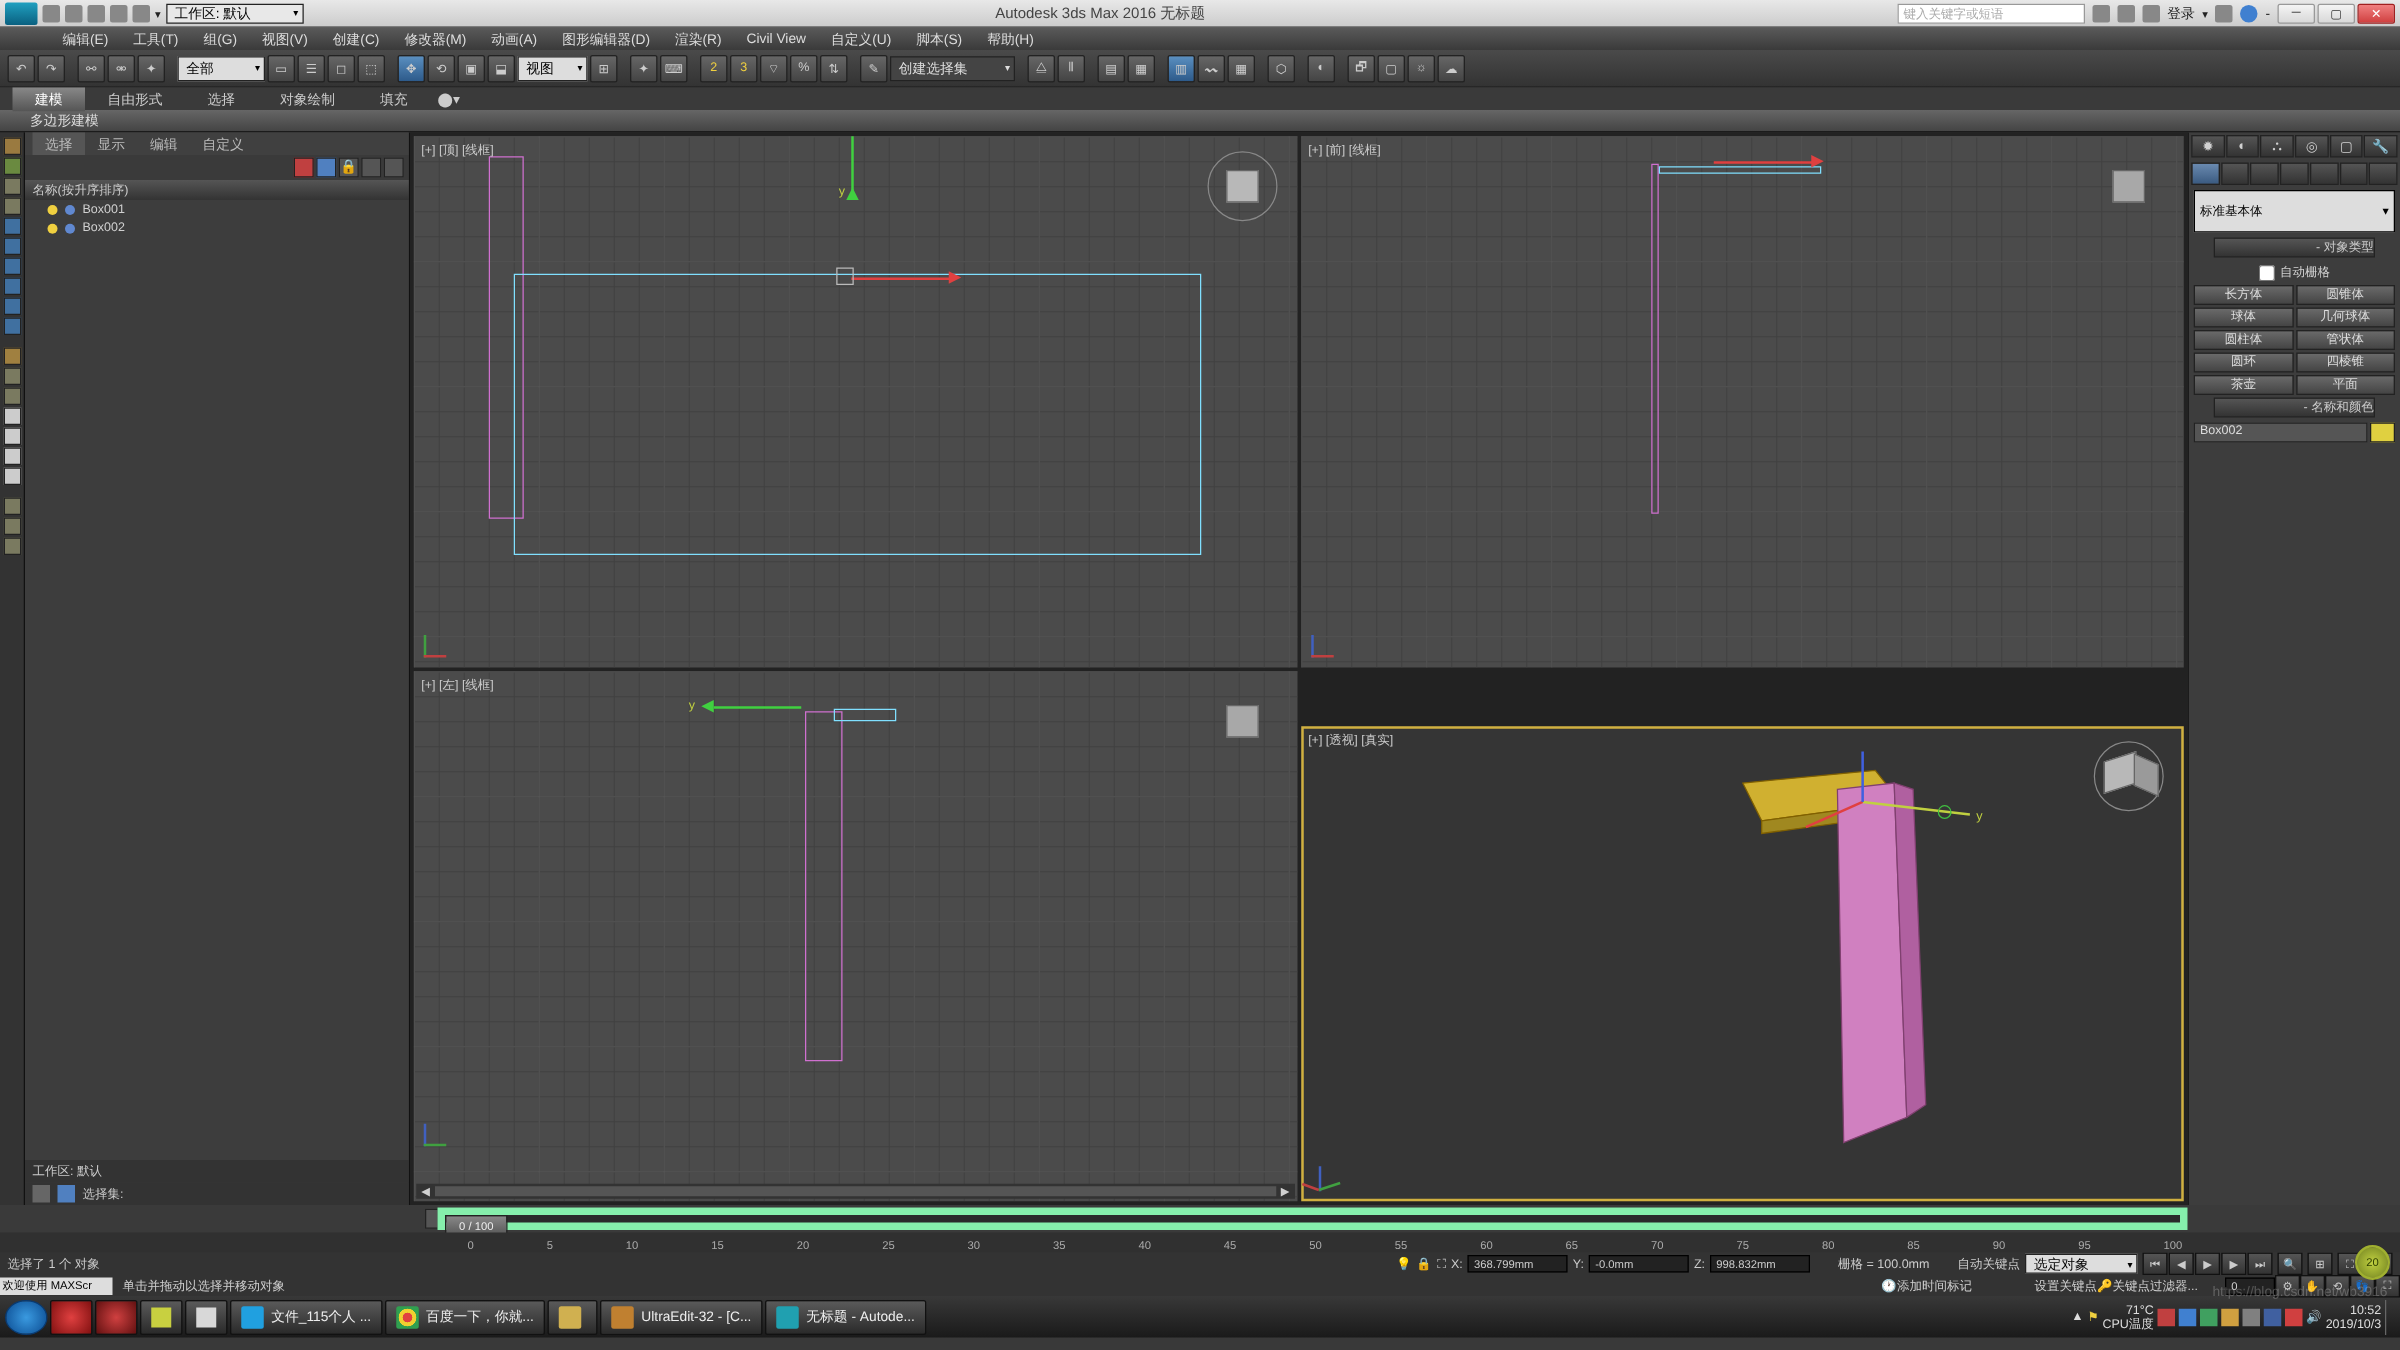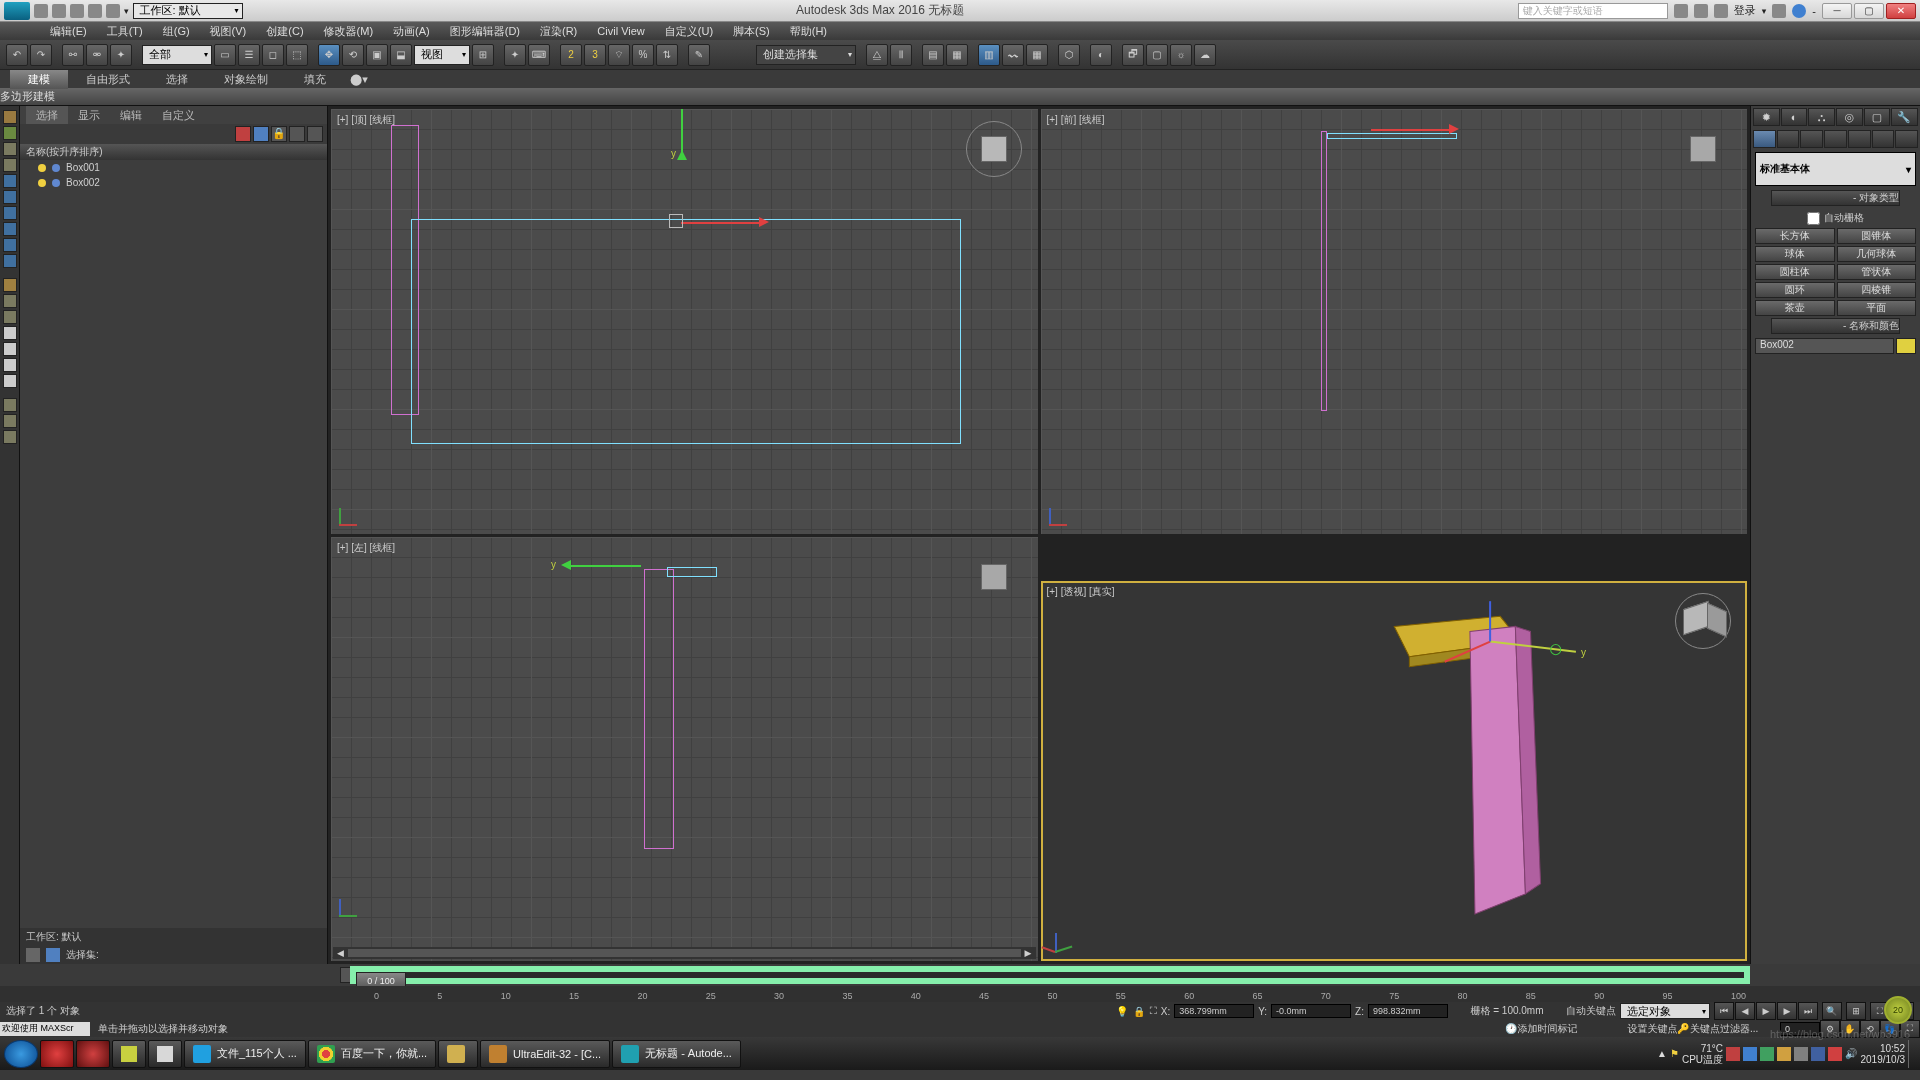--- a/index.html
+++ b/index.html
@@ -17,21 +17,21 @@
 .menubar span { padding:2px 10px; color:#ddd; font-size:11px; cursor:default;}
 .toolbar { height:30px; background:linear-gradient(#4a4a4a,#333); display:flex; align-items:center; gap:2px; padding:0 6px; border-bottom:1px solid #222;}
 .tbtn { width:22px; height:22px; background:linear-gradient(#666,#444); border:1px solid #222; border-radius:2px; display:flex; align-items:center; justify-content:center; font-size:10px; color:#ccc;}
 .tbtn.active { background:linear-gradient(#5a8fc0,#2d5a8a); }
 .tsep { width:6px; }
 .dropdown { height:20px; background:#ddd; color:#000; border:1px solid #222; padding:0 14px 0 6px; font-size:11px; display:flex; align-items:center; position:relative;}
 .dropdown:after { content:"▾"; position:absolute; right:3px; font-size:8px;}
 .ribbon { height:18px; background:#3a3a3a; display:flex; align-items:center; padding-left:10px; gap:0;}
 .ribbon span { padding:2px 18px; color:#ccc; font-size:11px;}
 .ribbon span.active { background:linear-gradient(#888,#555); color:#fff;}
-.ribbon2 { height:18px; background:linear-gradient(#666,#444); padding-left:0; display:flex; align-items:center; font-size:11px; color:#ddd; border-bottom:1px solid #111;}
+.ribbon2 { height:18px; background:linear-gradient(#666,#444); padding-left:24px; display:flex; align-items:center; font-size:11px; color:#ddd; border-bottom:1px solid #111;}
 .main { display:flex; height: 858px; }
 .left-tools { width:20px; background:#333; display:flex; flex-direction:column; gap:2px; padding-top:4px; align-items:center; border-right:1px solid #111;}
 .lticon { width:14px; height:14px; background:#7a7a60; border:1px solid #222;}
 .scene-panel { width:308px; background:#3d3d3d; border-right:1px solid #111; display:flex; flex-direction:column;}
 .sp-tabs { height:18px; background:#404040; display:flex; align-items:center; padding-left:6px; gap:0;}
 .sp-tabs span { padding:2px 10px; color:#bbb; font-size:11px;}
 .sp-tabs span.active { background:#555;}
 .sp-tools { height:20px; display:flex; align-items:center; gap:2px; padding:0 4px; background:#3a3a3a;}
 .sp-tools .mini { width:16px; height:16px; background:#555; border:1px solid #222;}
 .sp-header { height:16px; background:linear-gradient(#555,#333); color:#ccc; font-size:10px; padding-left:6px; display:flex; align-items:center;}
@@ -52,21 +52,21 @@
  background-size: 100px 100px, 100px 100px, 20px 20px, 20px 20px;}
 .vp-dark { background:#353535;margin-top:44px; }
 .viewcube { position:absolute; top:10px; right:14px; width:60px; height:60px; display:flex; align-items:center; justify-content:center;}
 .viewcube .ring { width:56px; height:56px; border:1px solid #888; border-radius:50%;}
 .viewcube .face { position:absolute; width:26px; height:26px; background:#b8b8b8; border:1px solid #666;}
 .cmd-panel { width:170px; background:#3d3d3d; border-left:1px solid #111; display:flex; flex-direction:column;}
 .cmd-tabs { height:22px; display:flex; gap:1px; padding:2px;}
 .cmd-tabs .ct { flex:1; background:linear-gradient(#555,#333); border:1px solid #222; display:flex; align-items:center; justify-content:center;}
 .cmd-sub { height:22px; display:flex; gap:1px; padding:2px;}
 .cmd-sub .cs { flex:1; background:linear-gradient(#555,#333); border:1px solid #222;}
-.cmd-dd { margin:2px 4px; height:18px; background:#ddd; border:1px solid #000; color:#000; font-size:10px; display:flex; align-items:center; justify-content:space-between; padding:16px 4px;font-weight:bold;}
+.cmd-dd { margin:2px 4px; height:18px; background:#ddd; border:1px solid #000; color:#000; font-size:10px; display:flex; align-items:center; justify-content:space-between; padding:16px 4px;}
 .rollout-head { height:16px; background:linear-gradient(#555,#333); color:#ccc; font-size:10px; text-align:right; margin:2px 20px; border:1px solid #222;}
 .autogrid { display:flex; align-items:center; justify-content:center; gap:4px; font-size:10px; margin:3px 0;}
 .obj-grid { display:grid; grid-template-columns:1fr 1fr; gap:2px; padding:0 4px;}
 .obj-btn { height:16px; background:linear-gradient(#6a6a6a,#444); border:1px solid #222; font-size:10px; color:#ddd; text-align:center; line-height:14px;}
 .name-row { display:flex; padding:2px 4px; gap:2px;}
 .name-input { flex:1; height:16px; background:#555; border:1px solid #222; color:#ddd; font-size:10px; padding:0 4px;}
 .color-sw { width:20px; height:16px; background:#e0d040; border:1px solid #222;}
 .timeline { height:22px; background:#3a3a3a; display:flex; align-items:center; position:relative; padding-left:350px; padding-right:170px;}
 .time-track { flex:1; height:18px; background:#2a2a2a; position:relative; border:6px solid #86efac;}
 .time-slider { position:absolute; left:0; top:0; width:50px; height:18px; background:linear-gradient(#888,#555); border:1px solid #222; font-size:9px; color:#eee; text-align:center; line-height:16px;}
@@ -165,21 +165,21 @@
   <div class="tbtn">✦</div>
   <div class="tbtn">⌨</div>
   <div class="tsep"></div>
   <div class="tbtn" style="color:#f0d040">2</div>
   <div class="tbtn" style="color:#f0d040">3</div>
   <div class="tbtn">⌔</div>
   <div class="tbtn">%</div>
   <div class="tbtn">⇅</div>
   <div class="tsep"></div>
   <div class="tbtn">✎</div>
-  <div class="dropdown" style="width:100px;background:#444;color:#ddd;margin-left:44px;">
+  <div class="dropdown" style="width:100px;background:#444;color:#ddd;">
       <span>创建选择集</span>
     </div>
   <div class="tsep"></div>
   <div class="tbtn">⧋</div>
   <div class="tbtn">⫴</div>
   <div class="tsep"></div>
   <div class="tbtn">▤</div>
   <div class="tbtn">▦</div>
   <div class="tsep"></div>
   <div class="tbtn active">▥</div>

